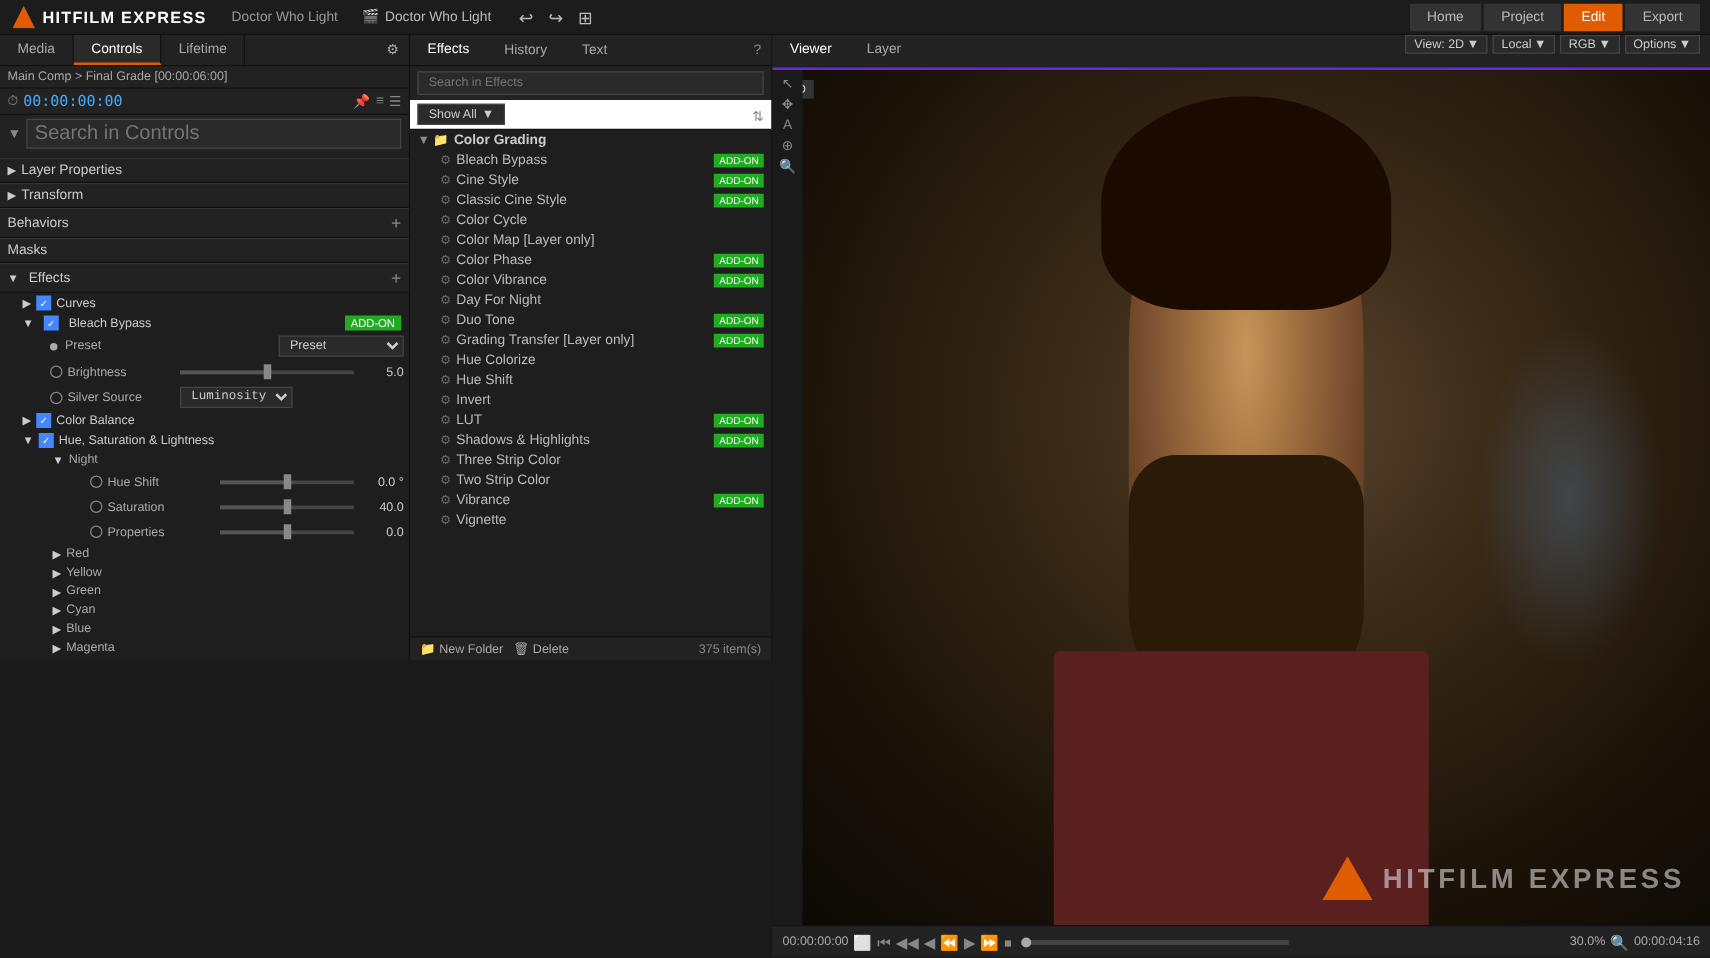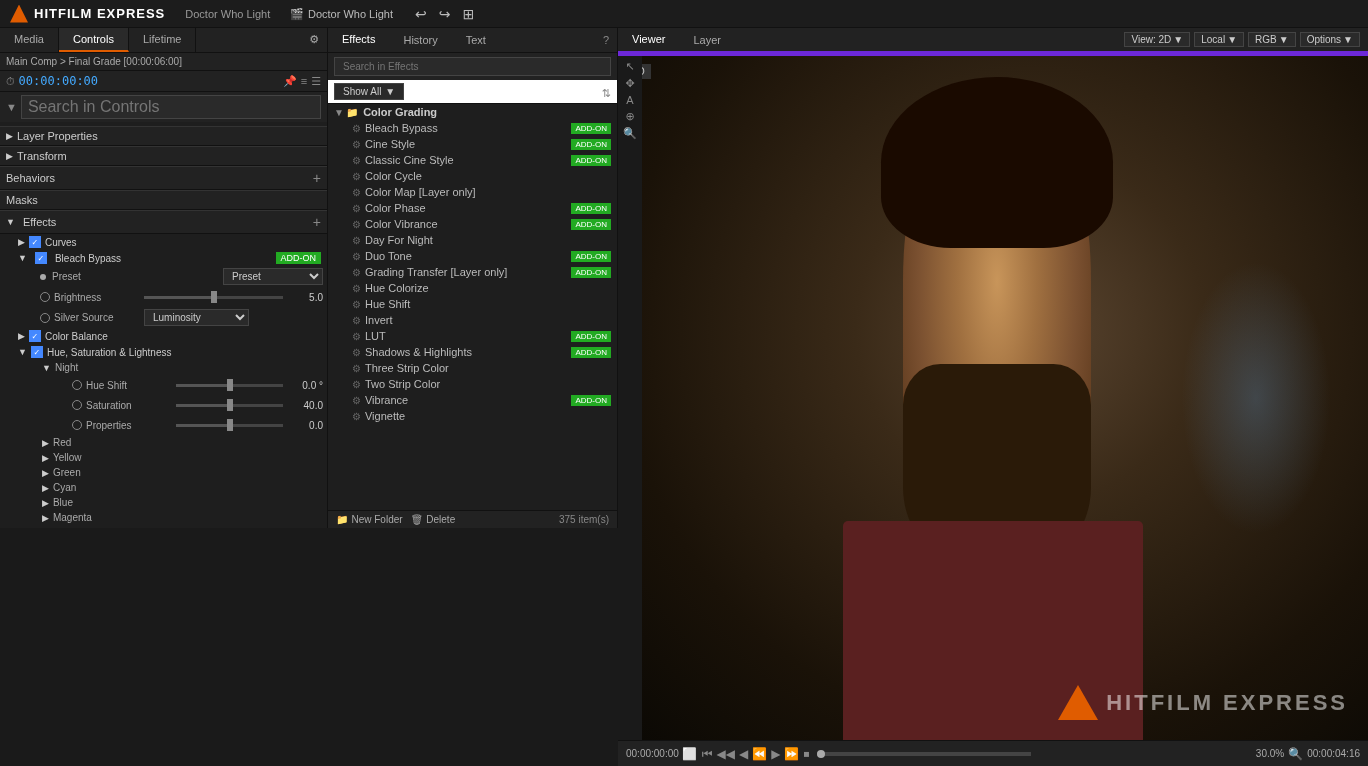--- a/index.html
+++ b/index.html
@@ -71,21 +71,21 @@
     .effects-item { display: flex; align-items: center; padding: 2px 6px 2px 24px; cursor: pointer; }
     .effects-item-icon { color: #666; margin-right: 4px; font-size: 10px; }
     .effects-item-label { color: #bbb; font-size: 11px; flex: 1; }
     .add-on-badge { background: #22aa22; color: #fff; font-size: 8px; padding: 1px 4px; border: none; cursor: pointer; }
     .effects-footer { display: flex; align-items: center; padding: 3px 8px; background: #222; border-top: 1px solid #111; gap: 8px; }
     .effects-footer-btn { display: flex; align-items: center; gap: 3px; color: #aaa; cursor: pointer; font-size: 10px; }
     .effects-count { margin-left: auto; color: #888; font-size: 10px; }
 
     
     #viewer-section { flex: 1; display: flex; flex-direction: column; }
-    #viewer-top { display: flex; align-items: center; background: #222; border-bottom: 5px solid #6d28d9; height: 28px; }
+    #viewer-top { display: flex; align-items: flex-start; background: #222; border-bottom: 2px solid #6d28d9; height: 28px; }
     .viewer-tab { padding: 5px 14px; color: #aaa; cursor: pointer; font-size: 11px; }
     .viewer-tab.active { color: #fff; border-bottom: 2px solid transparent; }
     .viewer-controls { display: flex; align-items: center; gap: 4px; margin-left: auto; padding: 0 8px; }
     .viewer-ctrl-btn { background: #2a2a2a; border: 1px solid #444; color: #ccc; font-size: 10px; padding: 1px 6px; cursor: pointer; display: flex; align-items: center; gap: 2px; }
     #viewer-canvas { flex: 1; background: #000; position: relative; overflow: hidden; }
     .viewer-placeholder { width: 100%; height: 100%; display: flex; align-items: center; justify-content: center; background: linear-gradient(135deg, #2a2a2a 0%, #1a1a1a 100%); }
     .watermark { position: absolute; bottom: 20px; right: 20px; display: flex; align-items: center; gap: 8px; }
     .watermark-triangle { width: 0; height: 0; border-left: 20px solid transparent; border-right: 20px solid transparent; border-bottom: 35px solid #e05c00; }
     .watermark-text { color: rgba(255,255,255,0.5); font-size: 22px; font-weight: bold; letter-spacing: 3px; }
     .viewer-2d-badge { position: absolute; top: 8px; left: 8px; background: #333; color: #ccc; font-size: 10px; padding: 2px 6px; }
@@ -118,20 +118,26 @@
       <span style="color:#888">🎬</span>
       <span>Doctor Who Light</span>
     </div>
     <div class="top-icons">
       <span class="top-icon-btn">↩</span>
       <span class="top-icon-btn">↪</span>
       <span class="top-icon-btn">⊞</span>
     </div>
   </div>
   <div class="spacer"></div>
+  <div class="top-nav-btns">
+    <button class="top-nav-btn">Home</button>
+    <button class="top-nav-btn">Project</button>
+    <button class="top-nav-btn active">Edit</button>
+    <button class="top-nav-btn">Export</button>
+  </div>
 </div>
 
 <div id="main">
 
   <div id="left-panel">
     <div class="panel-tabs">
       <div class="panel-tab">Media</div>
       <div class="panel-tab active">Controls</div>
       <div class="panel-tab">Lifetime</div>
       <div class="panel-tab-icon">⚙</div>
@@ -221,21 +227,21 @@
               <div class="ctrl-slider-fill" style="width:50%;"></div>
               <div class="ctrl-slider-thumb" style="left:calc(50% - 3px);"></div>
             </div>
           </div>
           <span class="ctrl-value">5.0</span>
         </div>
 
         <div class="ctrl-row indent-row" style="padding-left:28px;">
           <div class="circle-dot"></div>
           <span class="ctrl-label">Silver Source</span>
-          <select class="ctrl-dropdown" style="width:105px;">
+          <select class="ctrl-dropdown" style="width:90px;font-family:Liberation Mono, monospace;">
             <option>Luminosity</option>
           </select>
         </div>
       </div>
 
       <div style="padding-left:12px;">
         <div class="sub-header">
           <span class="arrow" style="margin-right:4px;font-size:9px;">▶</span>
           <div class="check-icon">✓</div>
           <span class="sub-title" style="color:#ccc;">Color Balance</span>

